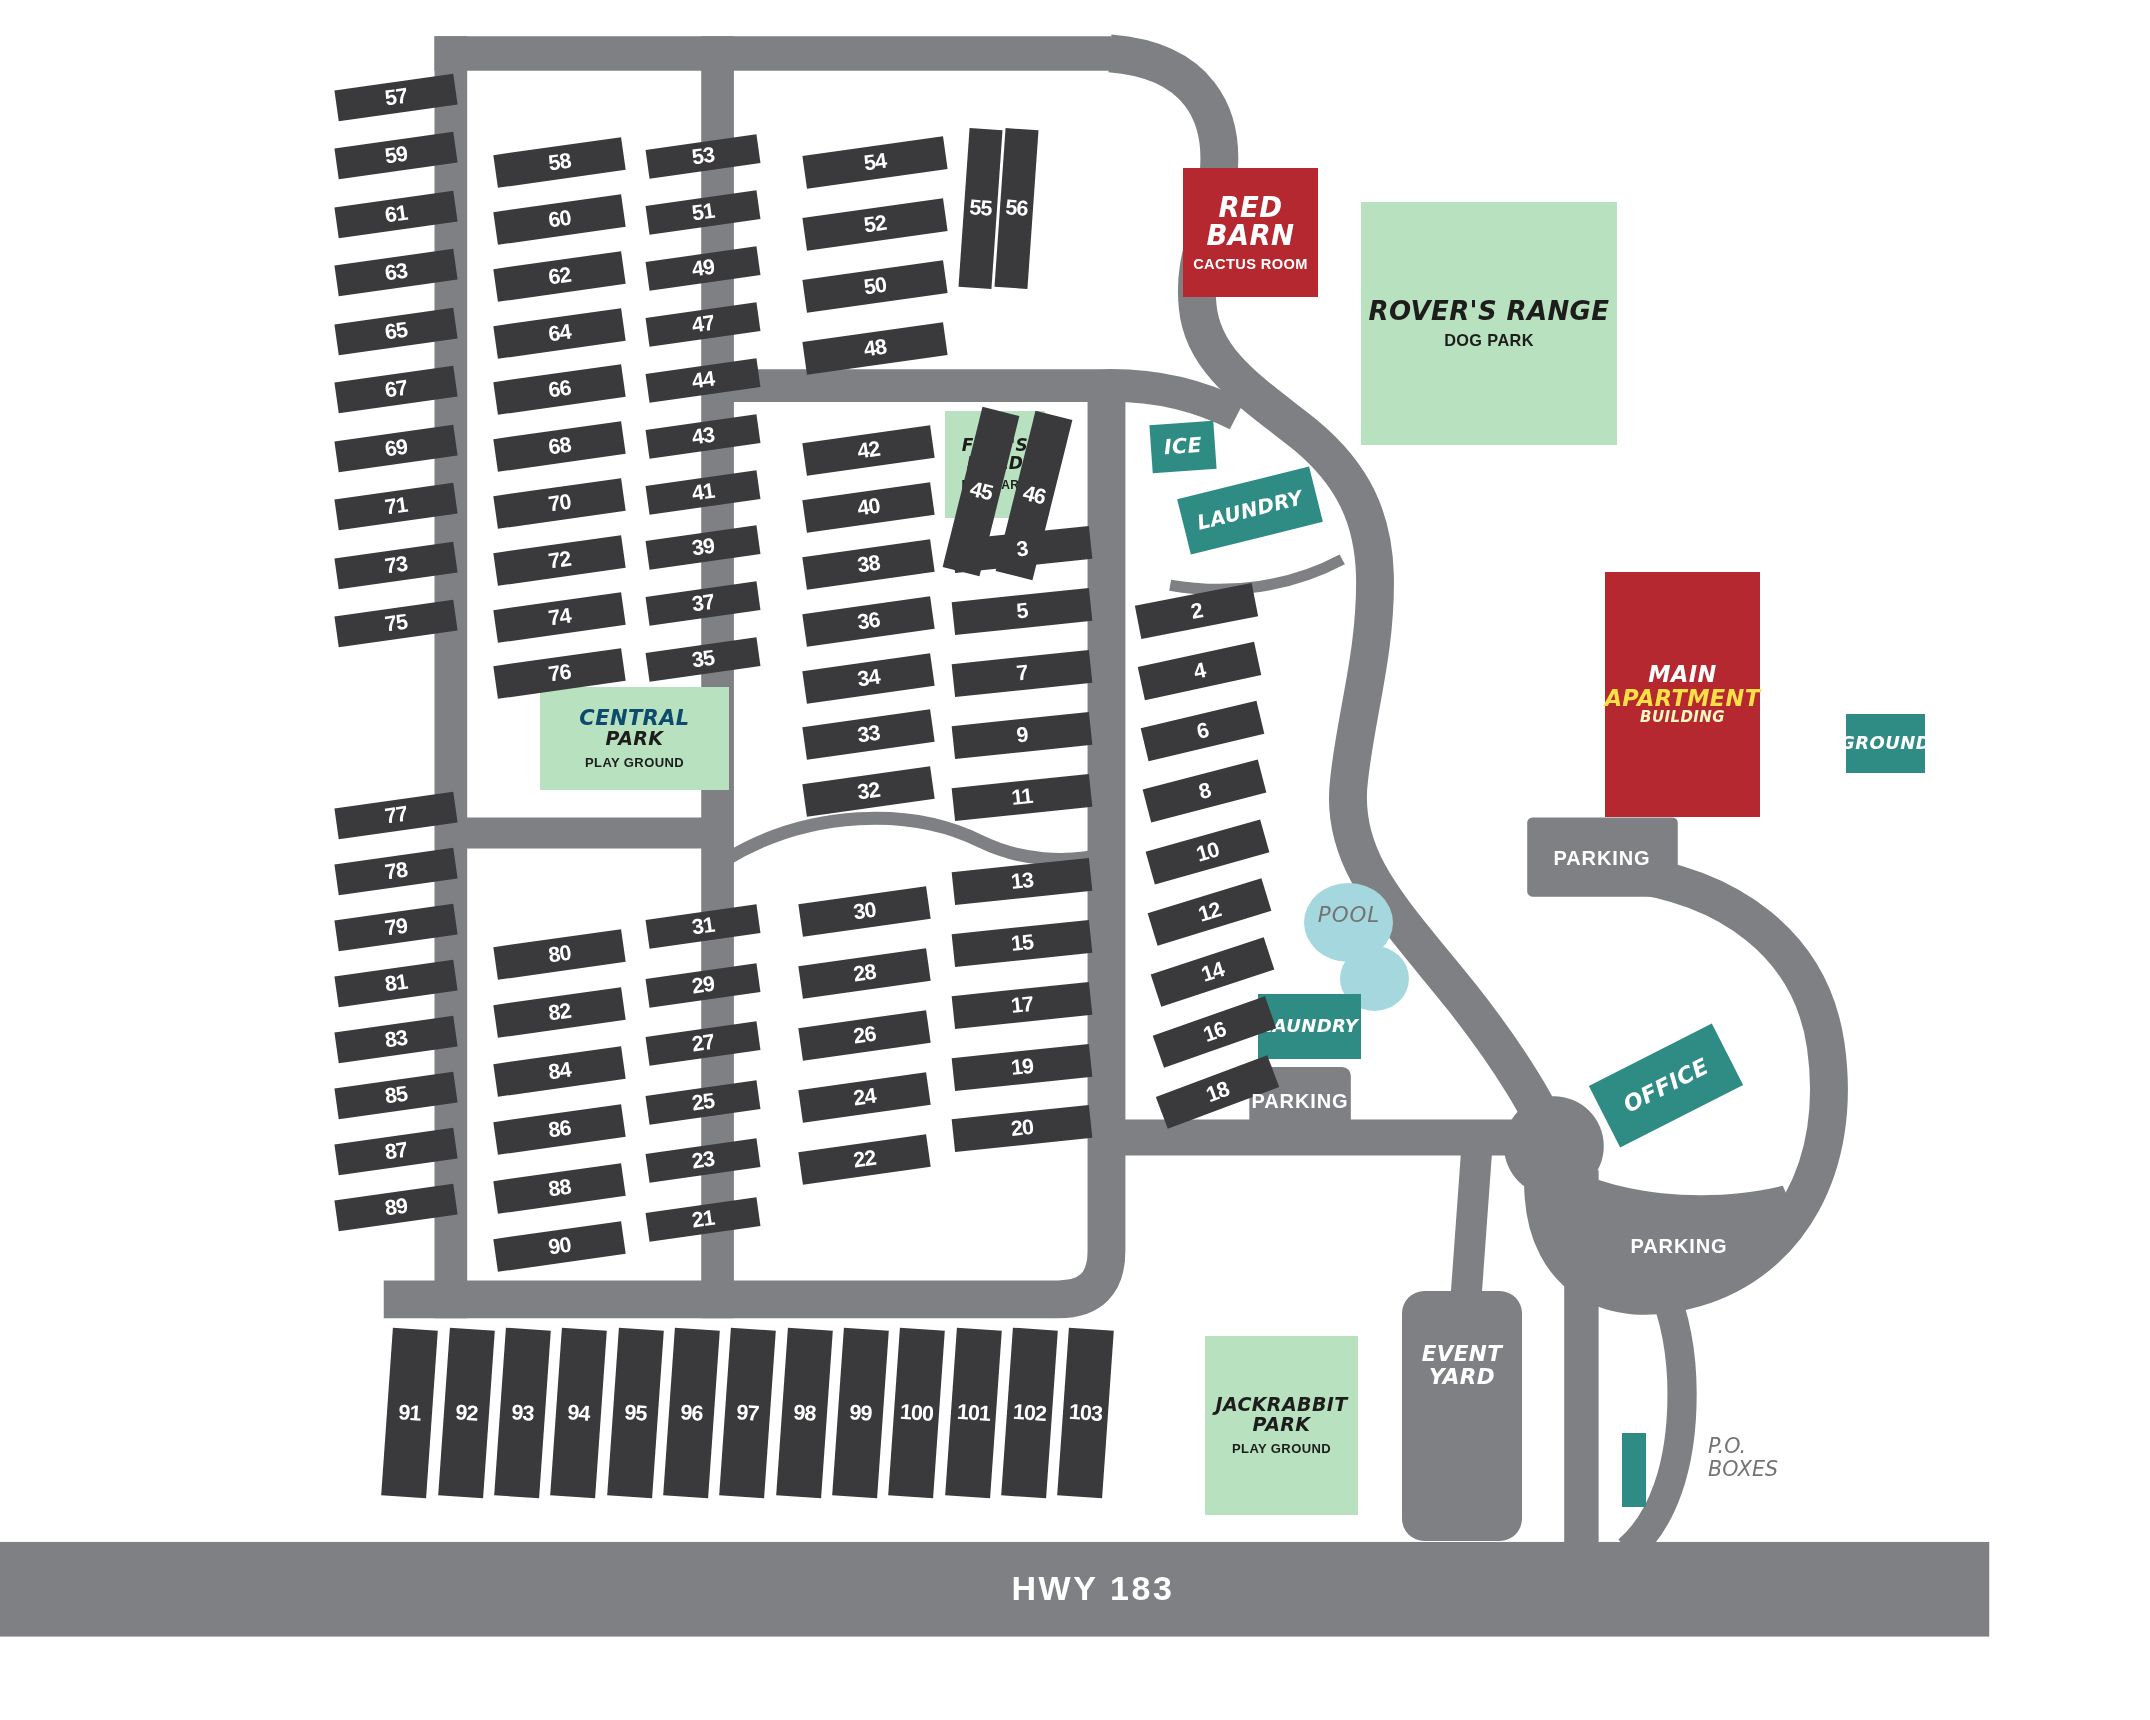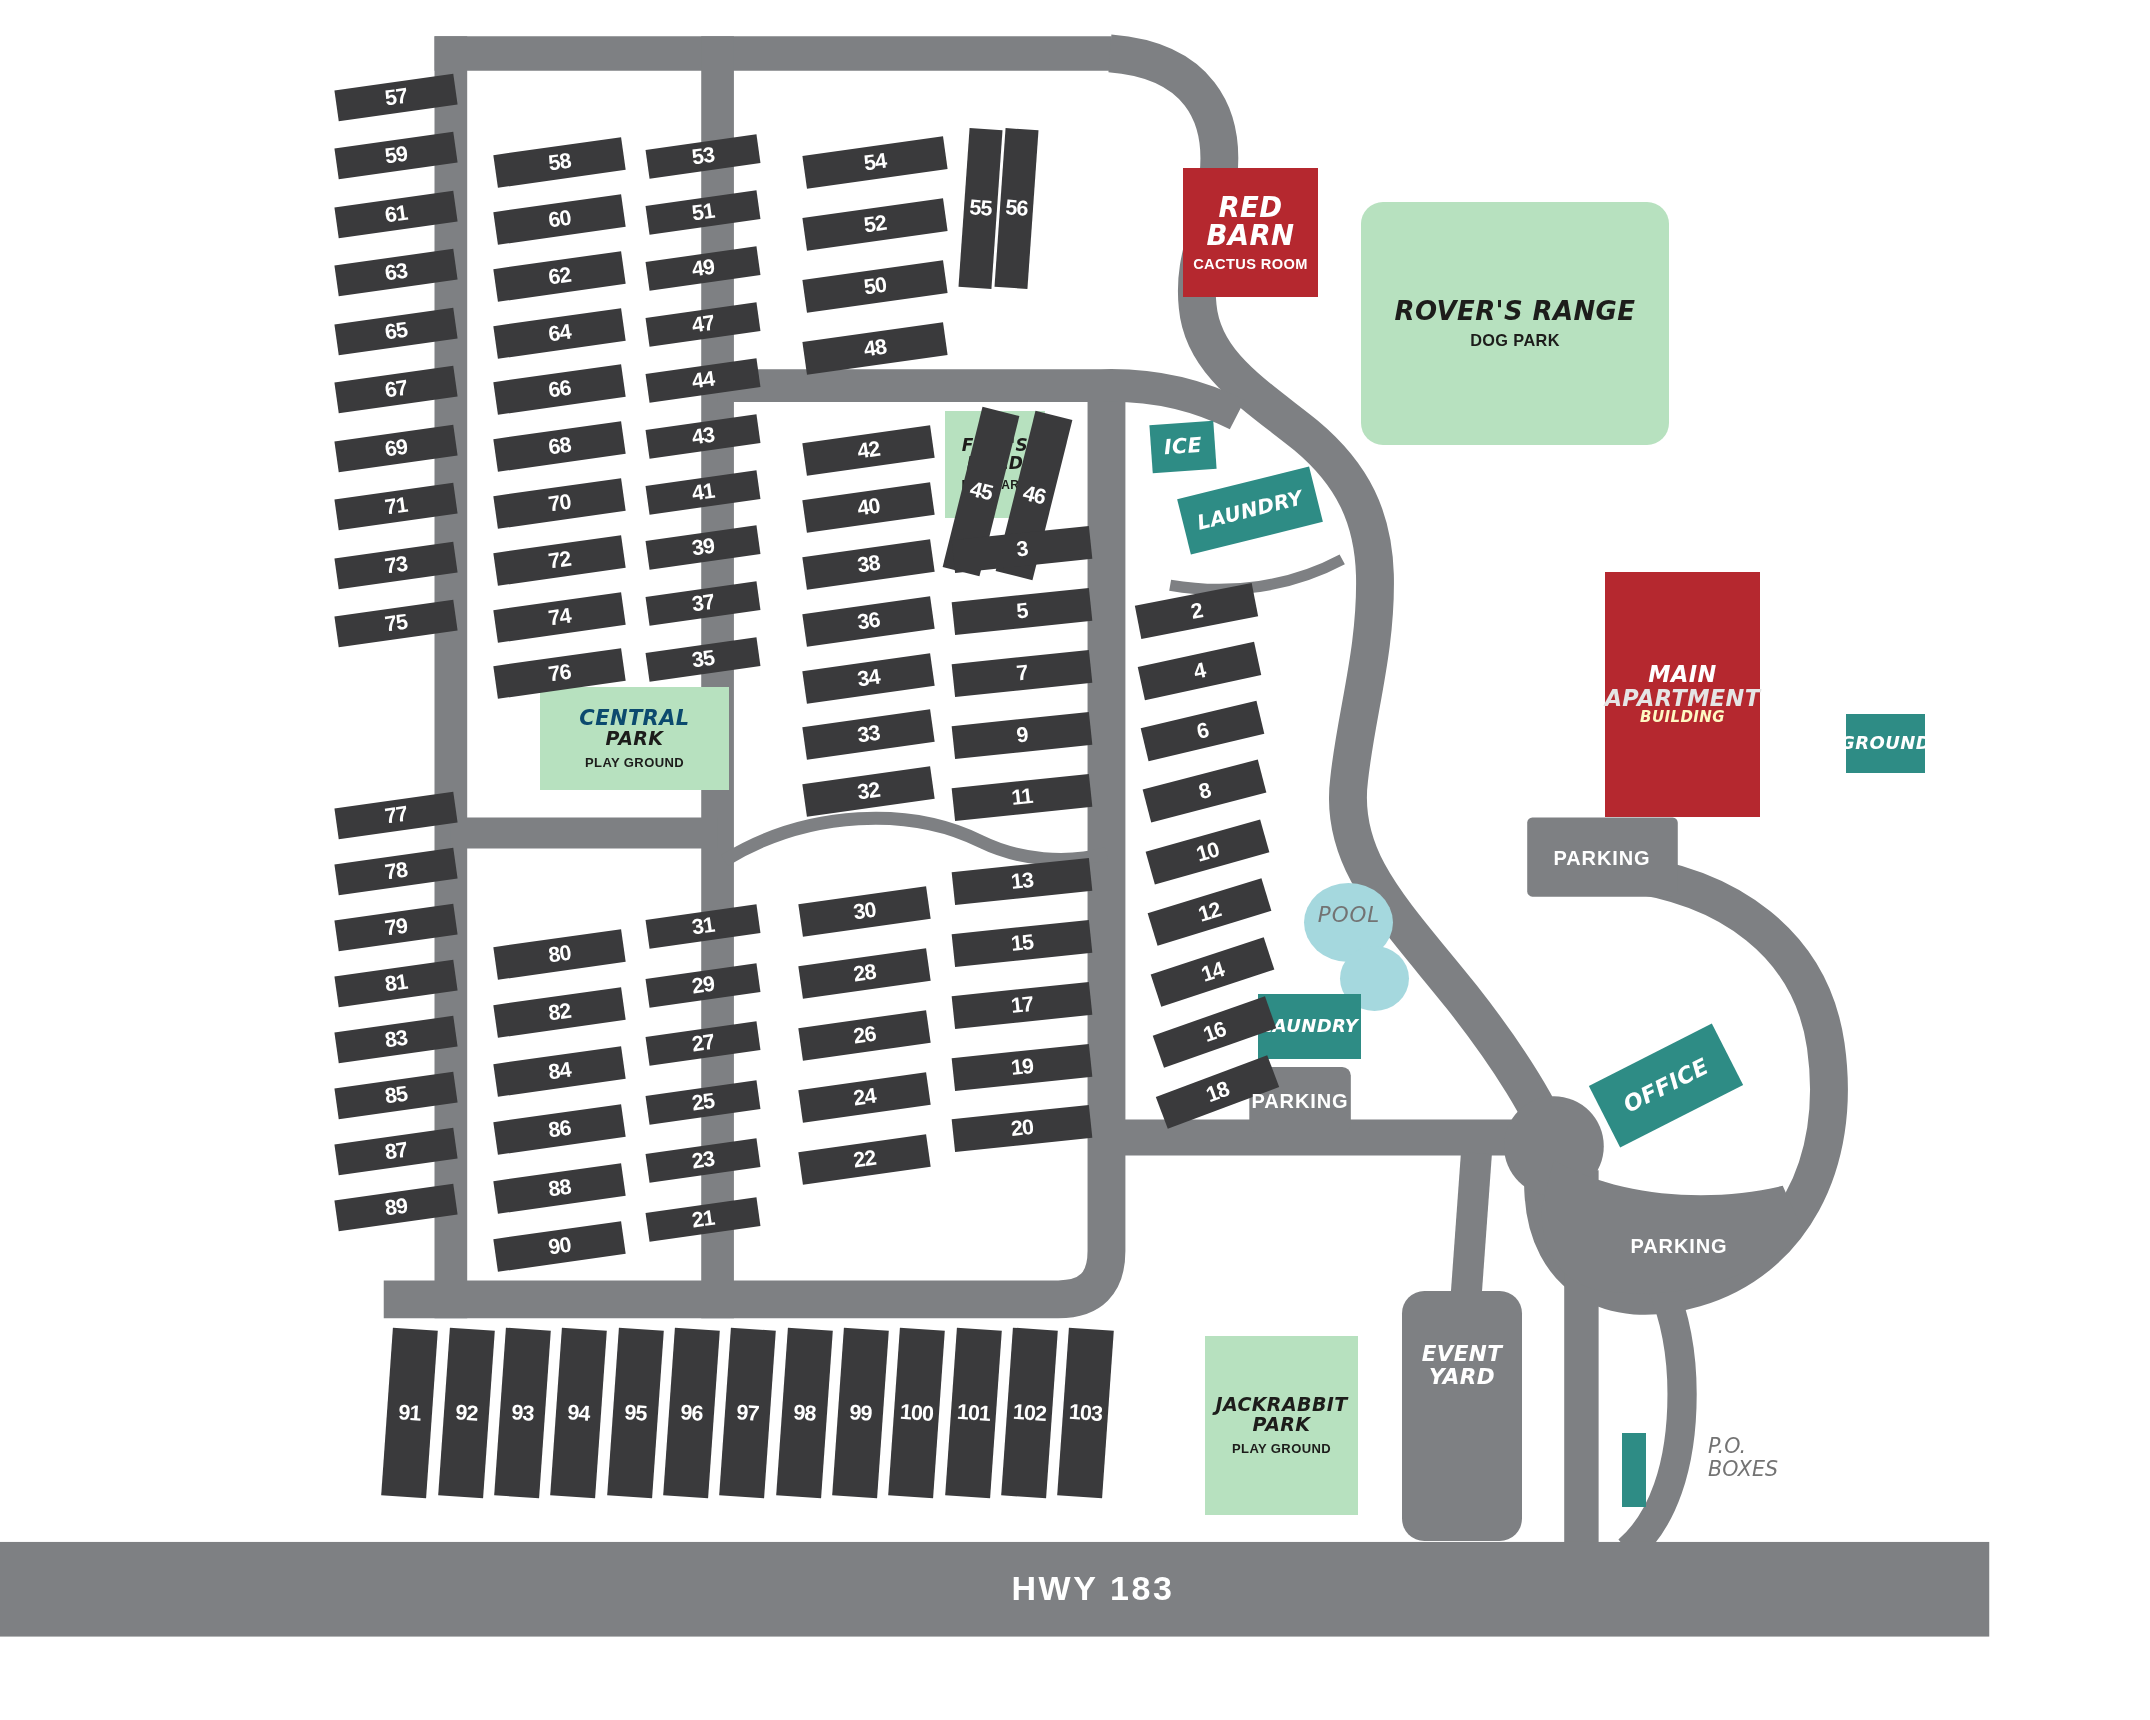--- a/index.html
+++ b/index.html
@@ -61,27 +61,27 @@
   <div class="po-label" style="left:1708px;top:1435px;">
       <div>P.O.</div>
       <div>BOXES</div>
     </div>
 
 <div class="area" style="left: 1183px; top: 168px; width: 135px; height: 129px; background: rgb(181, 40, 47);">
       <div class="line" style="color: rgb(255, 255, 255); font-size: 27.5px;">RED</div>
       <div class="line" style="color: rgb(255, 255, 255); font-size: 27.5px;">BARN</div>
       <div class="sub" style="color: rgb(255, 255, 255); font-size: 14.6px;">CACTUS ROOM</div>
     </div>
-    <div class="area" style="left: 1361px; top: 202px; width: 308px; height: 243px; background: rgb(183, 225, 191); border-radius: 22px;">
+    <div class="area" style="left: 1361px; top: 202px; width: 256px; height: 243px; background: rgb(183, 225, 191);">
       <div class="line" style="color: rgb(29, 29, 27); font-size: 26px;">ROVER'S RANGE</div>
       <div class="sub" style="color: rgb(29, 29, 27); font-size: 16.3px;">DOG PARK</div>
     </div>
     <div class="area" style="left: 1605px; top: 572px; width: 155px; height: 245px; background: rgb(181, 40, 47);">
       <div class="line" style="color: rgb(255, 255, 255); font-size: 22.4px;">MAIN</div>
-      <div class="line" style="color: #e5e5e5; font-size: 22.4px;">APARTMENT</div>
+      <div class="line" style="color: #fde047; font-size: 22.4px;">APARTMENT</div>
       <div class="line" style="color: #fef9c3; font-size: 15px;">BUILDING</div>
     </div>
     <div class="area" style="left: 945px; top: 411px; width: 100px; height: 107px; background: rgb(183, 225, 191);">
       <div class="line" style="color: rgb(29, 29, 27); font-size: 17px;">FIDO'S</div>
       <div class="line" style="color: rgb(29, 29, 27); font-size: 17px;">FIELD</div>
       <div class="sub" style="color: rgb(29, 29, 27); font-size: 12px;">DOG PARK</div>
     </div>
     <div class="area" style="left: 540px; top: 687px; width: 189px; height: 103px; background: rgb(183, 225, 191);">
       <div class="line" style="color: #0c4a6e; font-size: 21px;">CENTRAL</div>
       <div class="line" style="color: rgb(29, 29, 27); font-size: 19px;">PARK</div>

